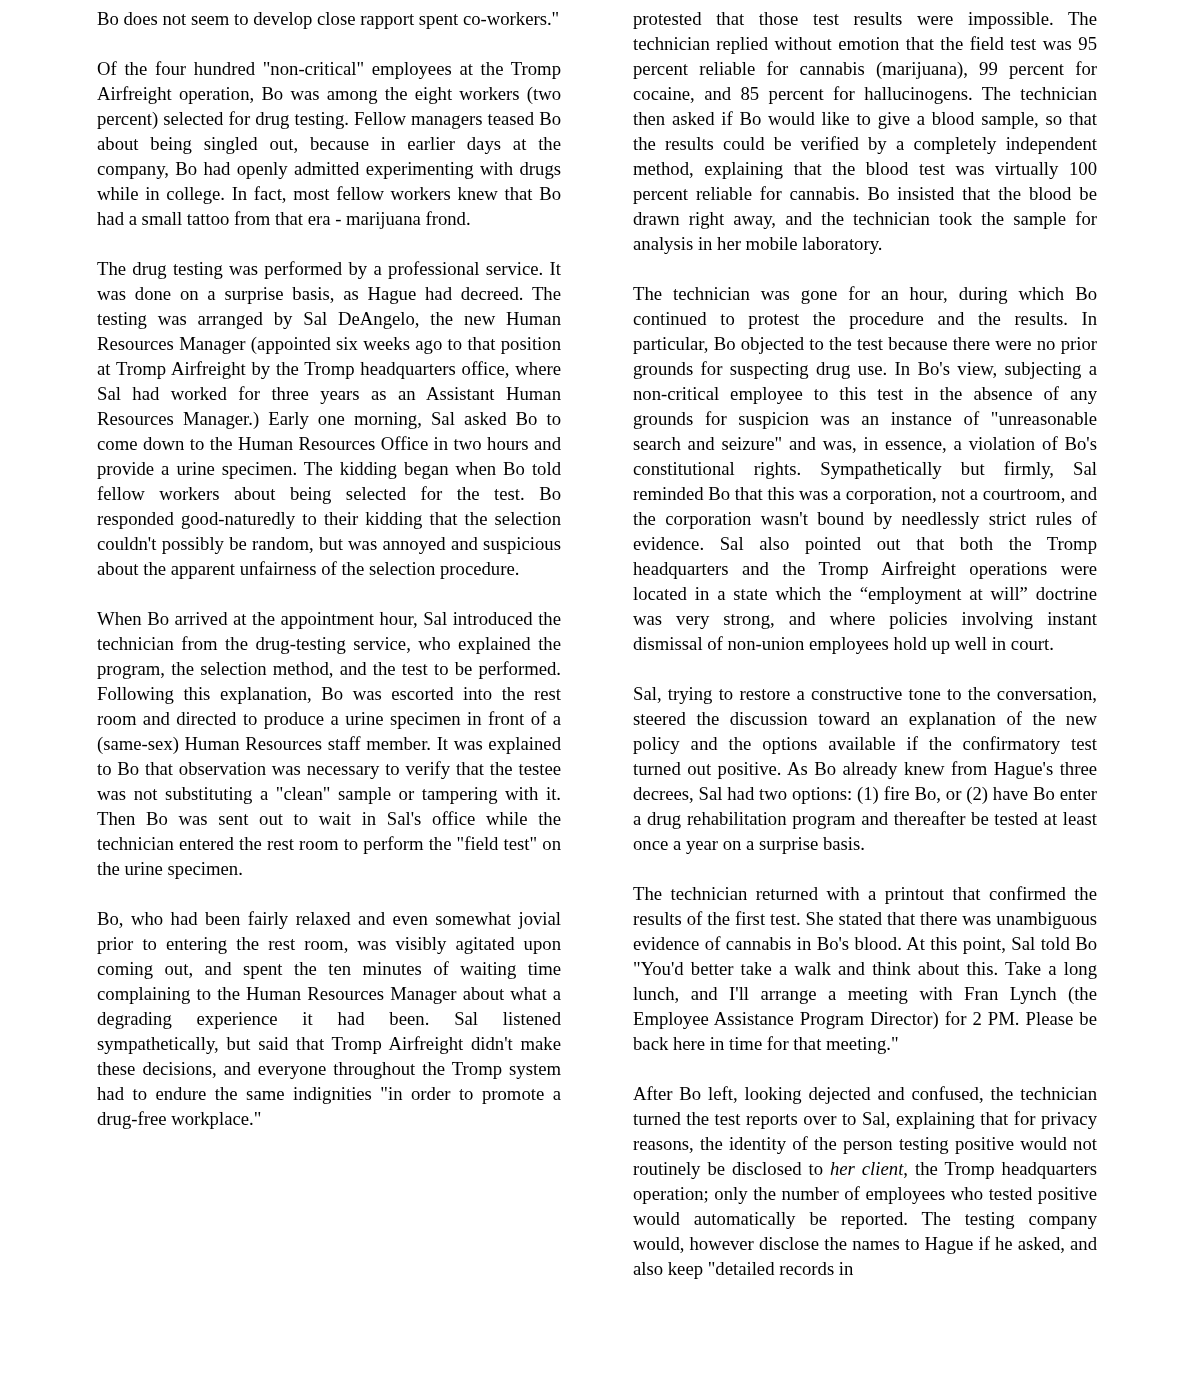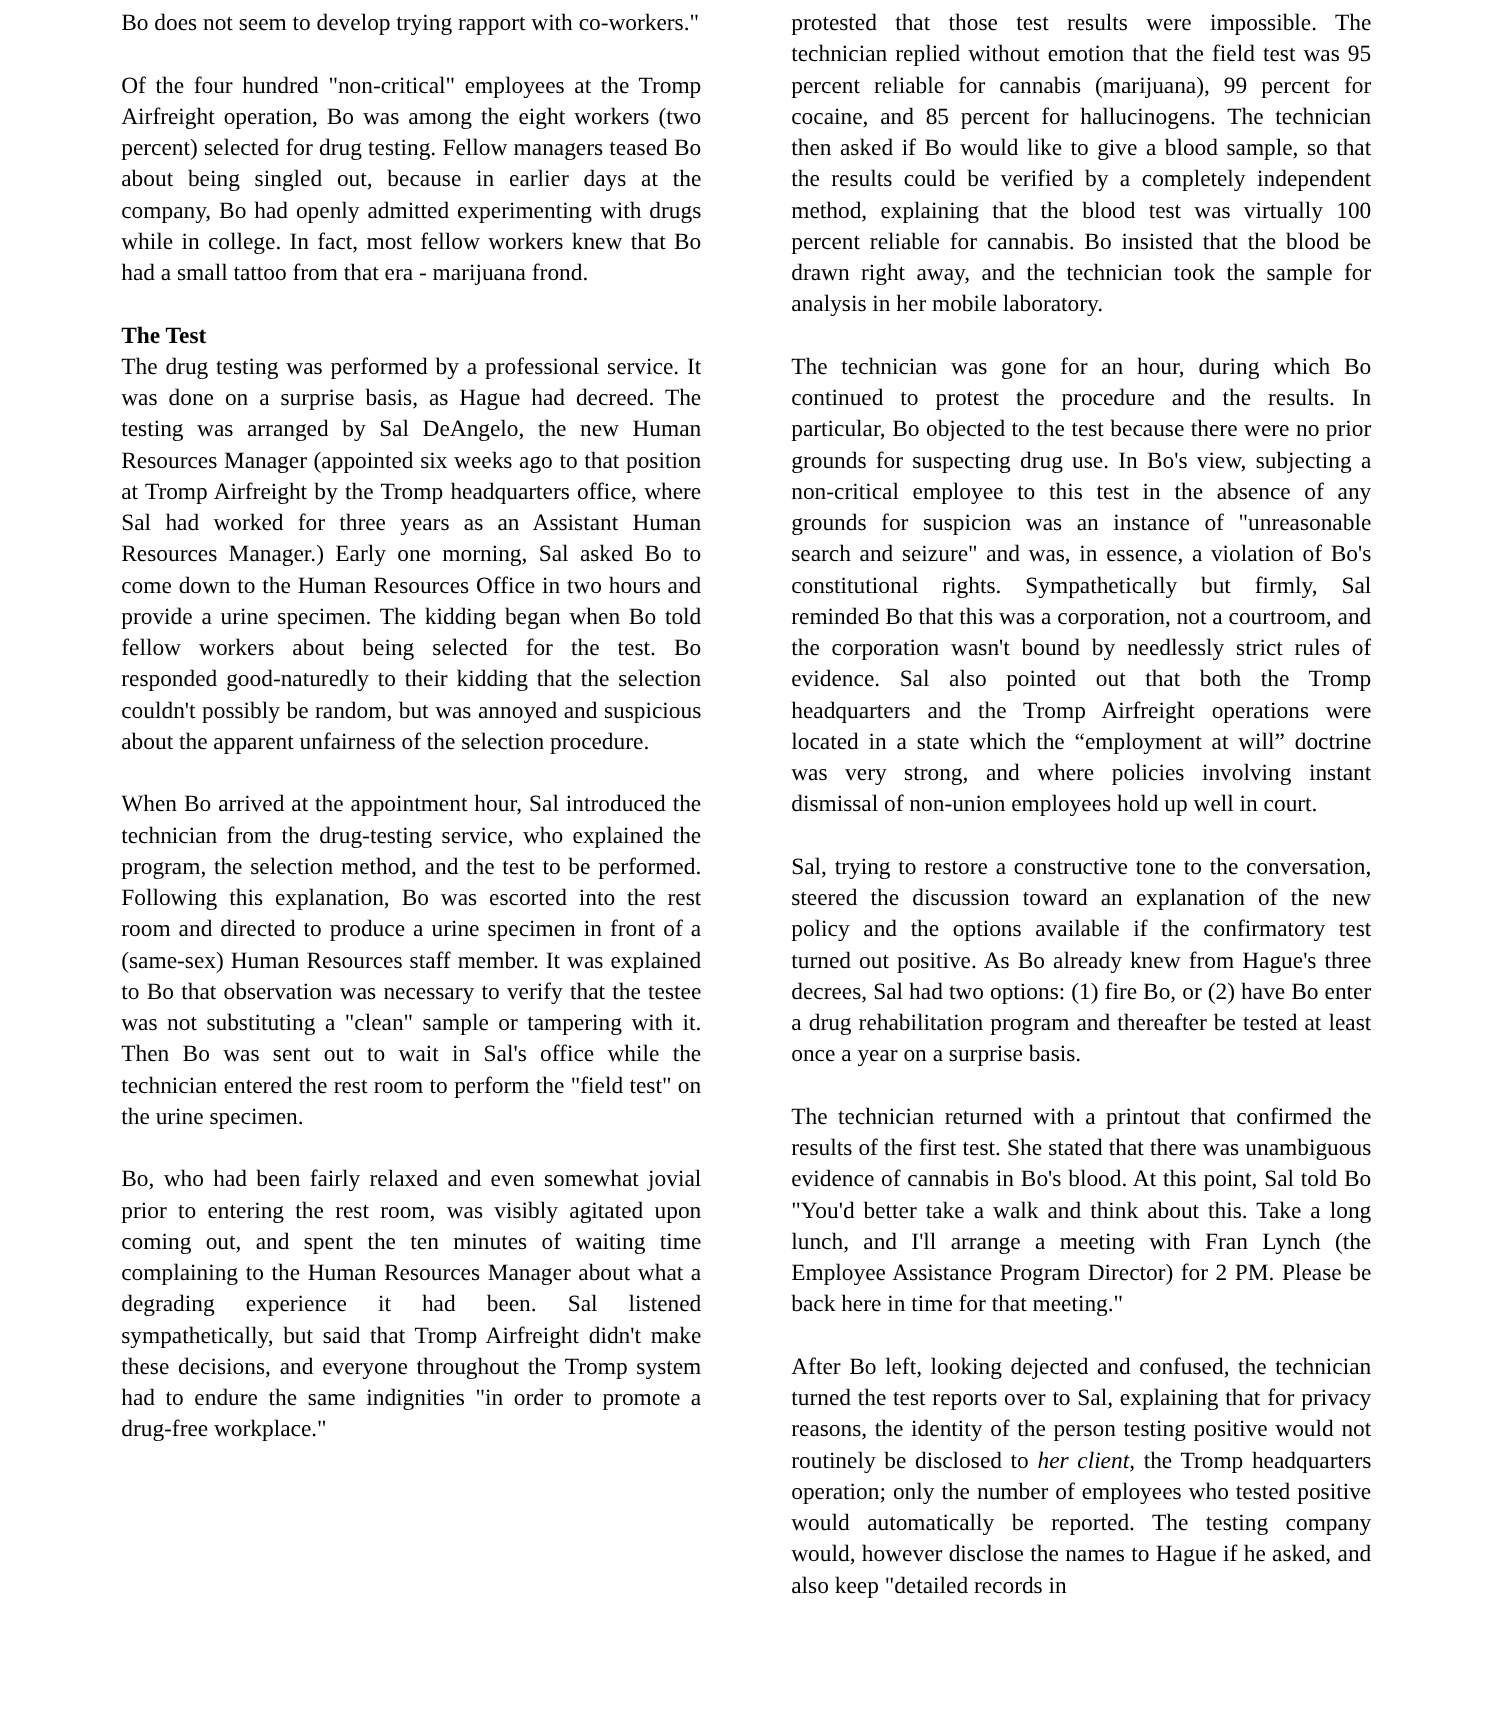--- a/index.html
+++ b/index.html
@@ -61,25 +61,24 @@
     font-style: italic;
   }
 </style>
 </head>
 <body>
 
 <div class="page">
   <div class="columns">
 
     <div class="column">
-      <p class="para">Bo does not seem to develop trying rapport with co-workers."</p>
+      <p class="para">Bo does not seem to develop close rapport spent co-workers."</p>
 
       <p class="para">Of the four hundred "non-critical" employees at the Tromp Airfreight operation, Bo was among the eight workers (two percent) selected for drug testing. Fellow managers teased Bo about being singled out, because in earlier days at the company, Bo had openly admitted experimenting with drugs while in college. In fact, most fellow workers knew that Bo had a small tattoo from that era - marijuana frond.</p>
 
-      <h2 class="heading">The Test</h2>
 
       <p class="para">The drug testing was performed by a professional service. It was done on a surprise basis, as Hague had decreed. The testing was arranged by Sal DeAngelo, the new Human Resources Manager (appointed six weeks ago to that position at Tromp Airfreight by the Tromp headquarters office, where Sal had worked for three years as an Assistant Human Resources Manager.) Early one morning, Sal asked Bo to come down to the Human Resources Office in two hours and provide a urine specimen. The kidding began when Bo told fellow workers about being selected for the test. Bo responded good-naturedly to their kidding that the selection couldn't possibly be random, but was annoyed and suspicious about the apparent unfairness of the selection procedure.</p>
 
       <p class="para">When Bo arrived at the appointment hour, Sal introduced the technician from the drug-testing service, who explained the program, the selection method, and the test to be performed. Following this explanation, Bo was escorted into the rest room and directed to produce a urine specimen in front of a (same-sex) Human Resources staff member. It was explained to Bo that observation was necessary to verify that the testee was not substituting a "clean" sample or tampering with it. Then Bo was sent out to wait in Sal's office while the technician entered the rest room to perform the "field test" on the urine specimen.</p>
 
       <p class="para">Bo, who had been fairly relaxed and even somewhat jovial prior to entering the rest room, was visibly agitated upon coming out, and spent the ten minutes of waiting time complaining to the Human Resources Manager about what a degrading experience it had been. Sal listened sympathetically, but said that Tromp Airfreight didn't make these decisions, and everyone throughout the Tromp system had to endure the same indignities "in order to promote a drug-free workplace."</p>
 
     </div>
 
     <div class="column">

